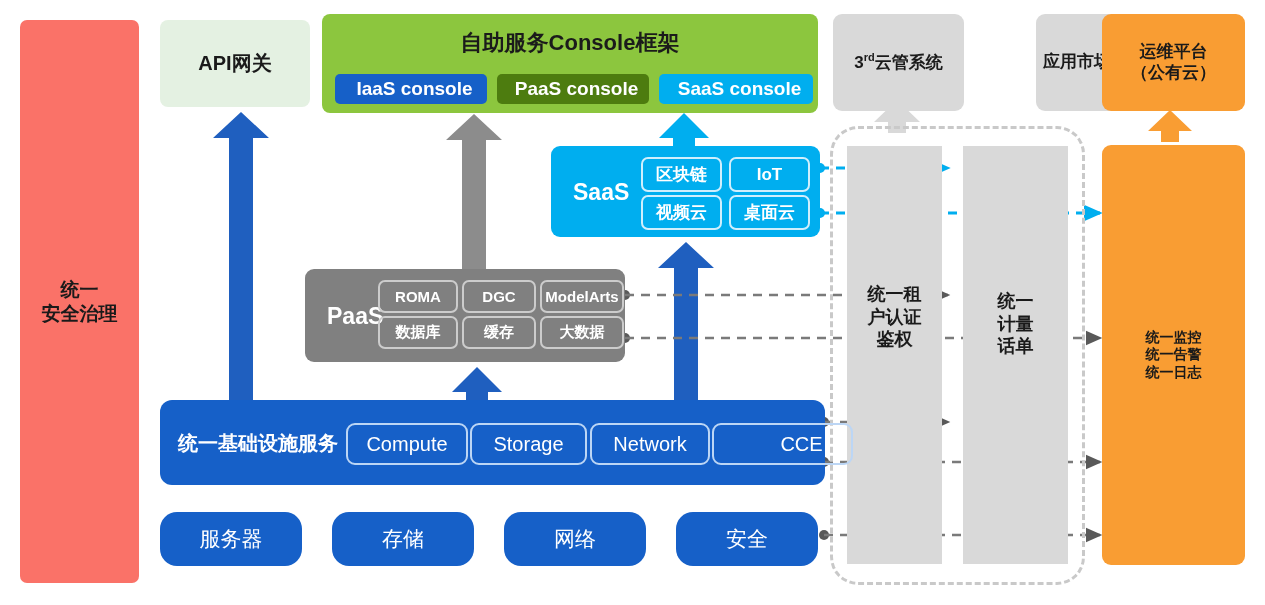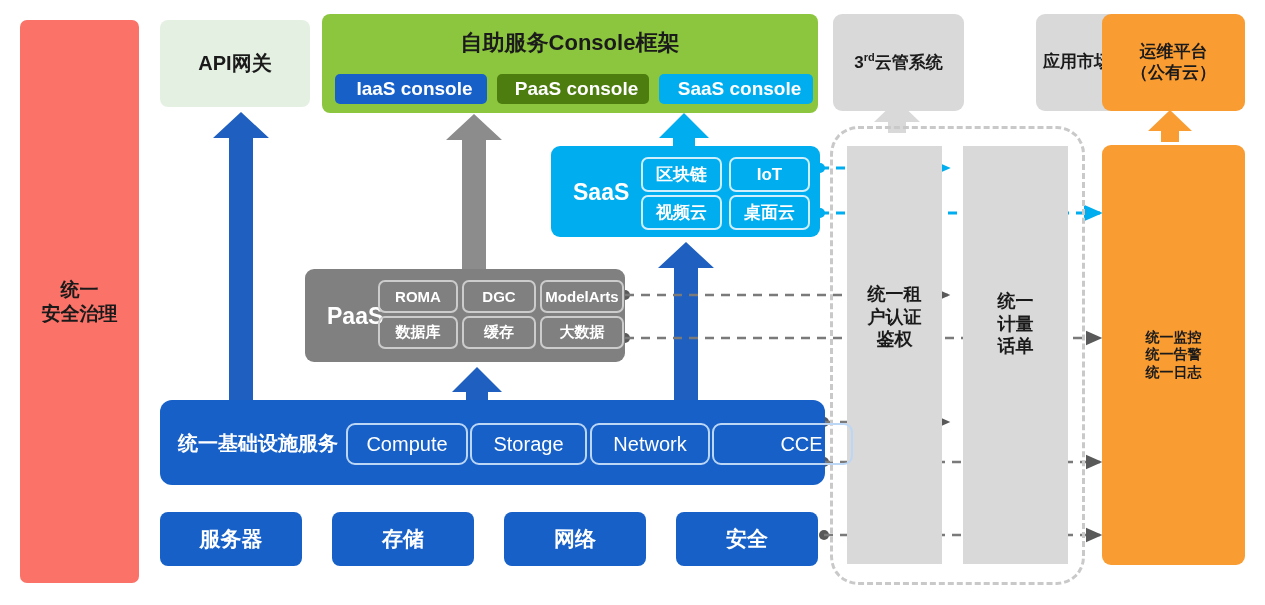--- a/index.html
+++ b/index.html
@@ -35,21 +35,21 @@
   .paas{background:#808080;border-radius:9px;}
   .paas-label{position:absolute;left:22px;top:50%;transform:translateY(-50%);color:#fff;font-size:23px;font-weight:600;}
   .chip-g{position:absolute;border:2px solid #cccccc;border-radius:7px;color:#fff;font-size:15px;font-weight:600;display:flex;align-items:center;justify-content:center;}
 
   
   .infra{background:#1660C8;border-radius:12px;}
   .infra-label{position:absolute;left:18px;top:50%;transform:translateY(-50%);color:#fff;font-size:20px;font-weight:600;}
   .chip-b{position:absolute;border:2px solid #bcd6f5;border-radius:9px;color:#fff;font-size:20px;font-weight:500;display:flex;align-items:center;justify-content:center;}
 
   
-  .bluebox{background:#1660C8;border-radius:8px;color:#fff;font-size:21px;font-weight:700;}
+  .bluebox{background:#1660C8;border-radius:17px;color:#fff;font-size:21px;font-weight:400;}
 
   
   .dashcontainer{position:absolute;border:3px dashed #c9c9c9;border-radius:28px;box-sizing:border-box;}
   .greycol{position:absolute;background:#D9D9D9;}
   .greycol-label{position:absolute;left:0;right:0;text-align:center;color:#1a1a1a;font-size:18px;font-weight:700;line-height:1.25;}
   svg.overlay{position:absolute;left:0;top:0;width:1265px;height:605px;pointer-events:none;}
 </style>
 </head>
 <body>
 

